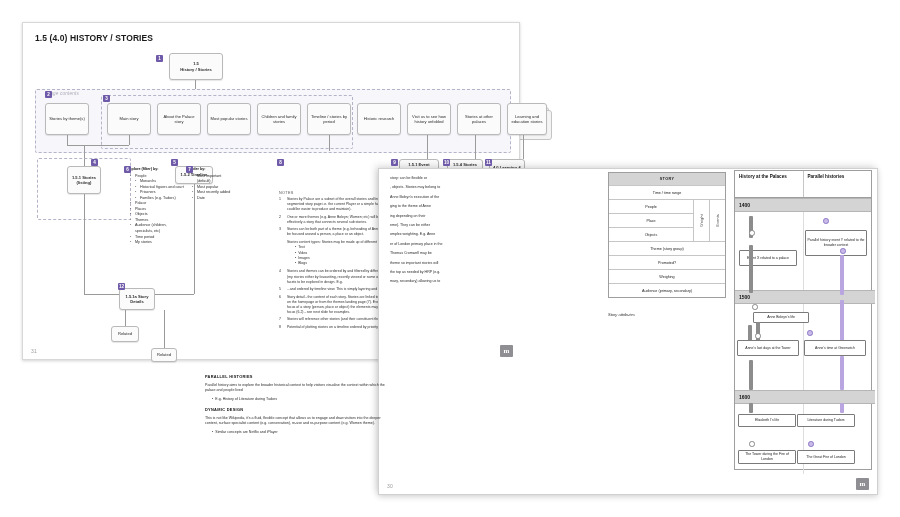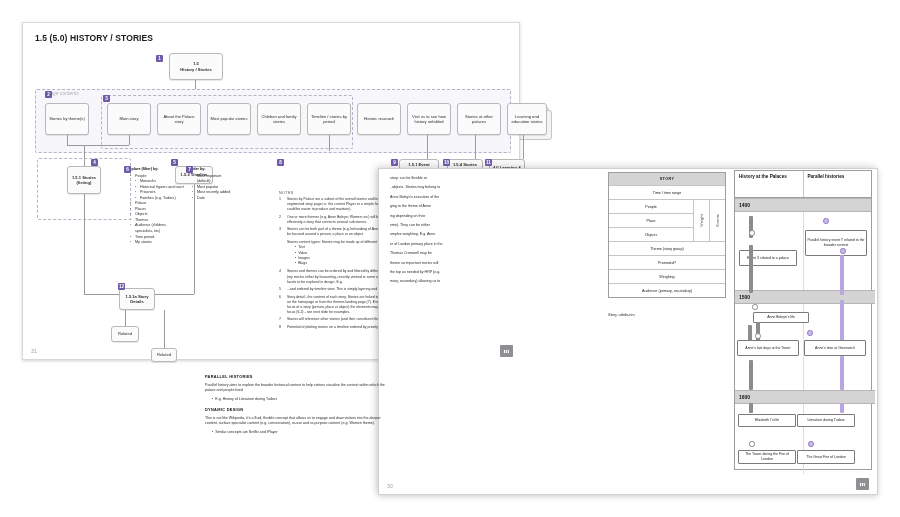--- a/index.html
+++ b/index.html
@@ -177,21 +177,21 @@
   .ph ul{margin:0 0 5px 7px;padding:0;list-style:none;}
   .ph ul li:before{content:"•";margin-right:2px;}
 </style>
 </head>
 <body>
 
 <div class="stage">
 
   <div class="slide slide-back">
 
-    <div class="page-title">1.5 (5.0) HISTORY / STORIES</div>
+    <div class="page-title">1.5 (4.0) HISTORY / STORIES</div>
 
     <div class="badge" style="left:133px;top:32px;">1</div>
     <div class="node node-root">
       <span style="white-space:pre-line">1.5
 History / Stories</span>
     </div>
 
     <div class="conn vline" style="left:172px;top:57px;height:9px;"></div>
     <div class="conn hline" style="left:42px;top:66px;width:400px;"></div>
 

